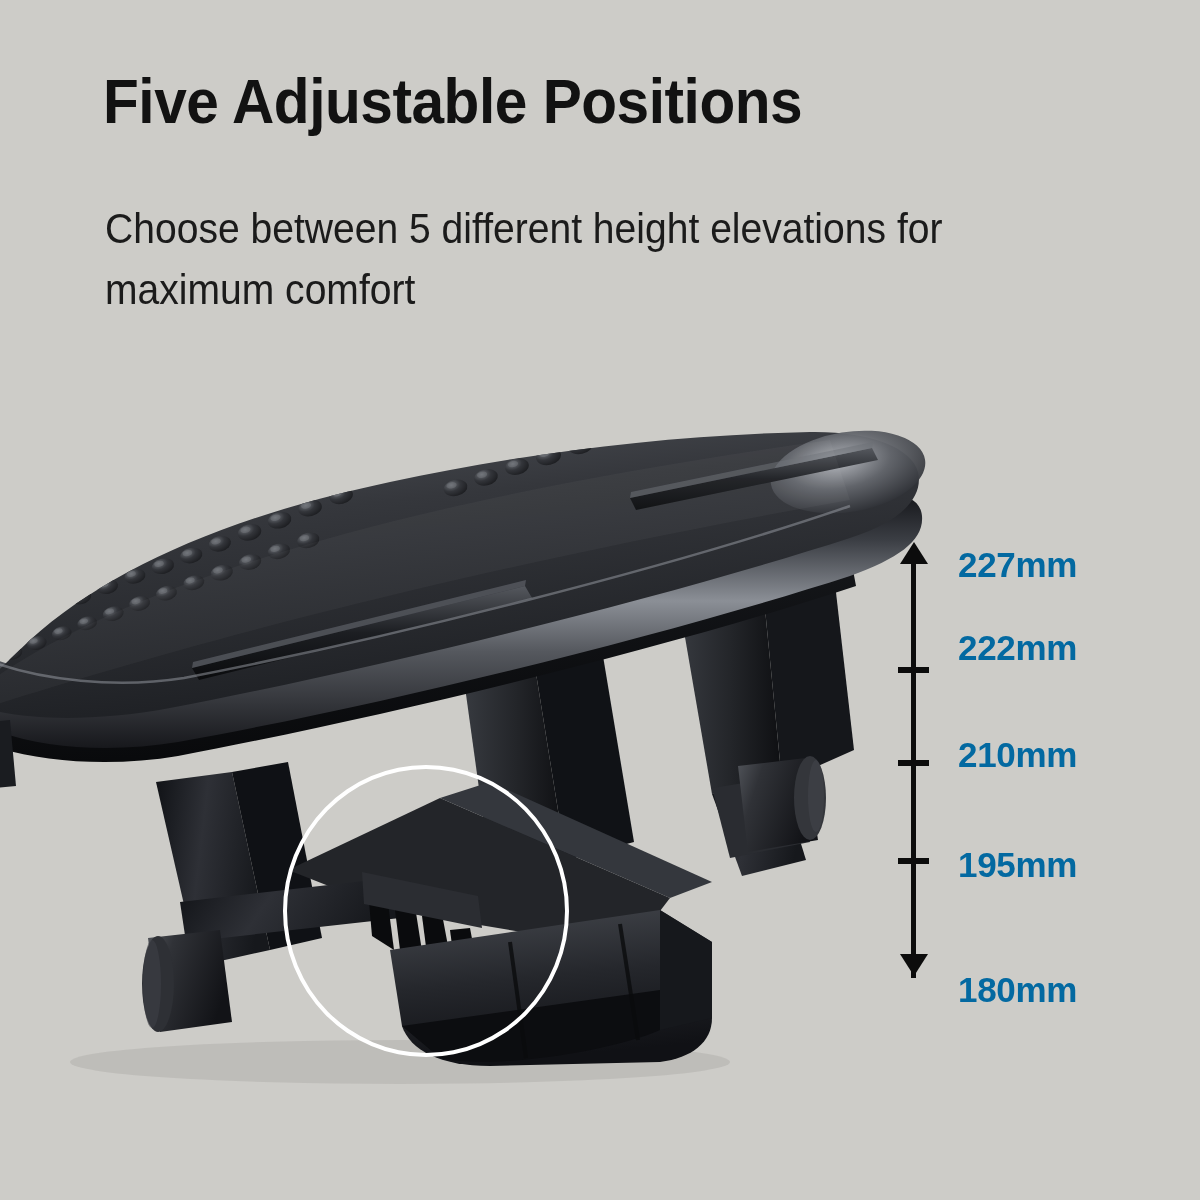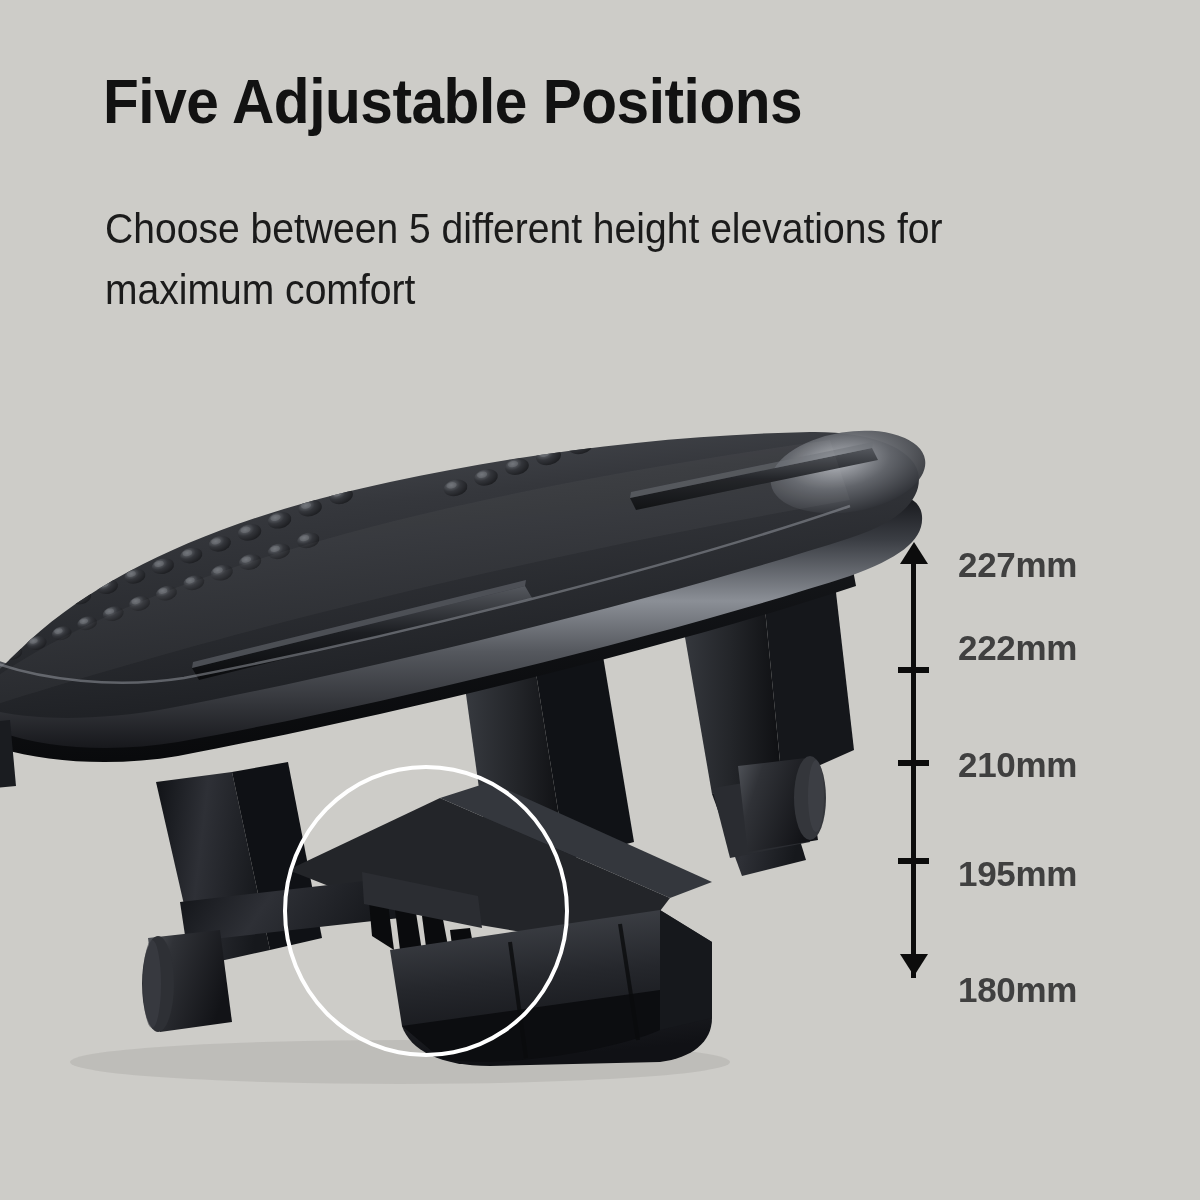--- a/index.html
+++ b/index.html
@@ -40,21 +40,21 @@
     border-bottom:22px solid #0c0c0c;
   }
   .arrow-dn{
     top:434px;
     border-left:14px solid transparent;border-right:14px solid transparent;
     border-top:22px solid #0c0c0c;
   }
   .tick{position:absolute;left:18px;width:31px;height:6px;background:#0c0c0c;}
   .lbl{
     position:absolute;left:78px;
-    font-size:35px;font-weight:700;color:#404040;
+    font-size:35px;font-weight:700;color:#0369a1;
     letter-spacing:-0.3px;white-space:nowrap;
   }
 
   
   .product{position:absolute;left:-30px;top:390px;width:990px;height:700px;}
   .product svg{display:block;}
 
   
   .focus-ring{
     position:absolute;left:283px;top:765px;
@@ -383,18 +383,18 @@
     <div class="axis-line"></div>
     <div class="arrow-head arrow-up"></div>
     <div class="arrow-head arrow-dn"></div>
 
     <div class="tick" style="top:147px"></div>
     <div class="tick" style="top:240px"></div>
     <div class="tick" style="top:338px"></div>
 
     <div class="lbl" style="top:25px">227mm</div>
     <div class="lbl" style="top:108px">222mm</div>
-    <div class="lbl" style="top:225px">210mm</div>
-    <div class="lbl" style="top:334px">195mm</div>
+    <div class="lbl" style="top:215px">210mm</div>
+    <div class="lbl" style="top:325px">195mm</div>
     <div class="lbl" style="top:450px">180mm</div>
   </div>
 
 </div>
 
 </body></html>

